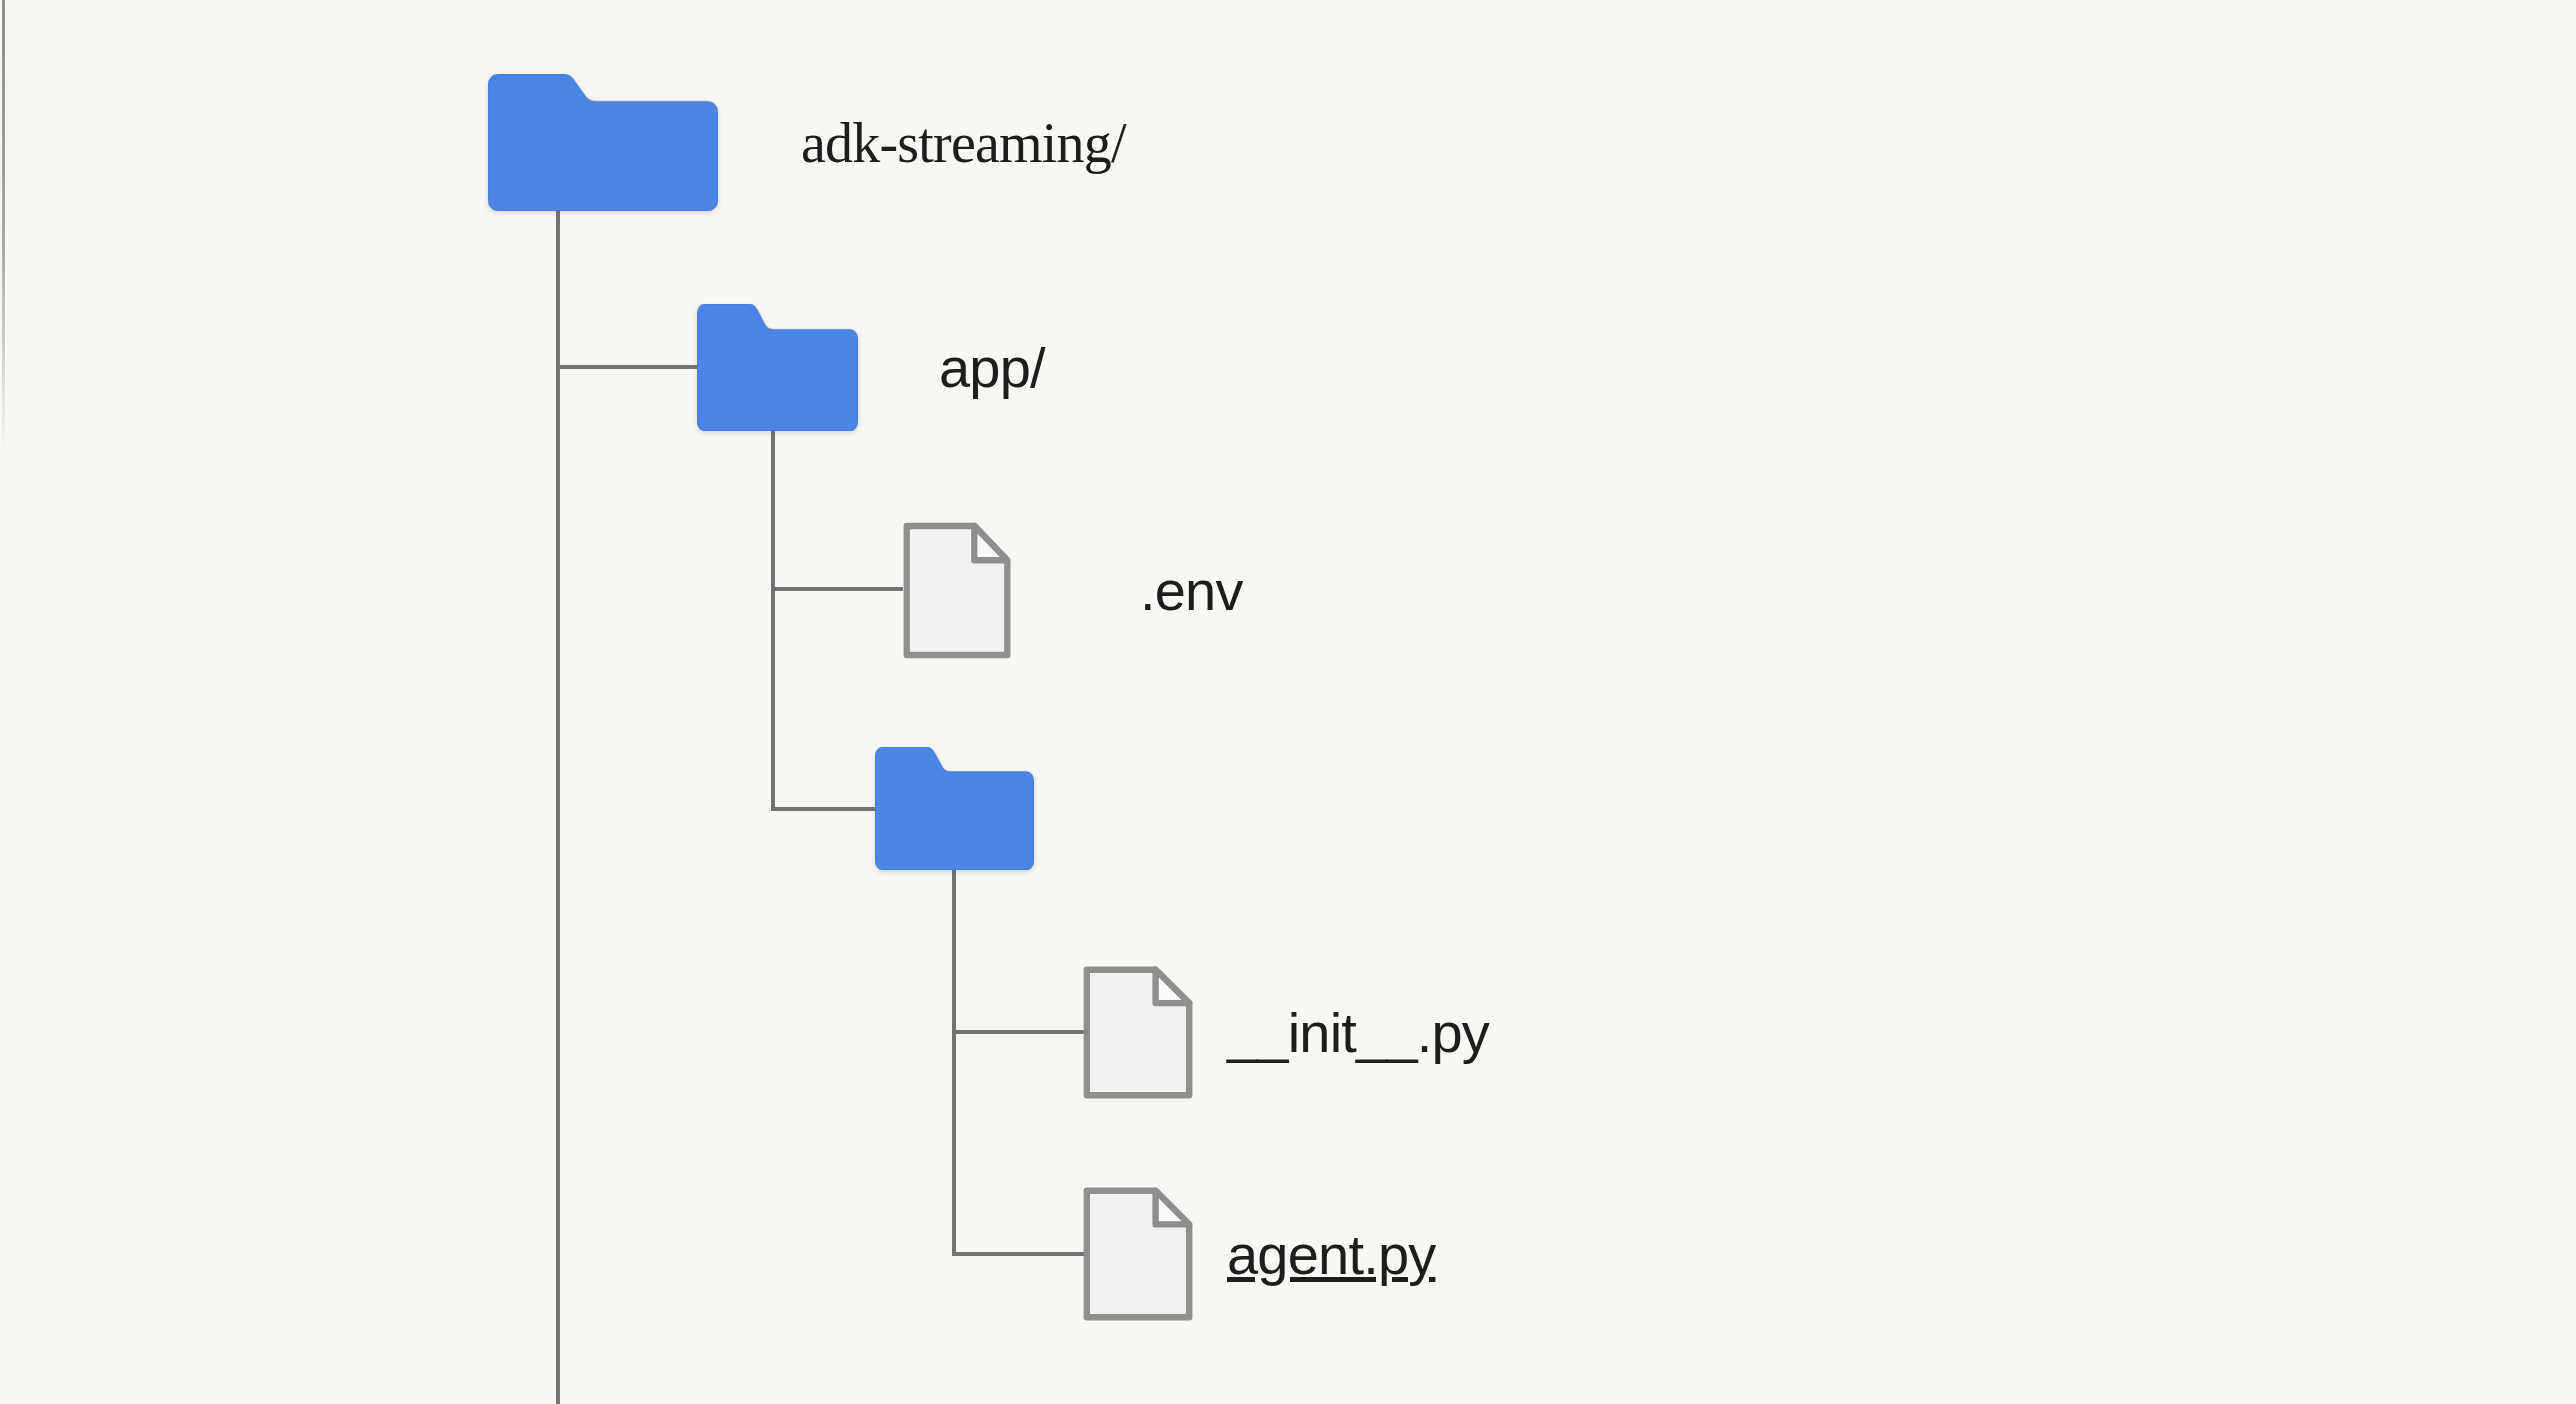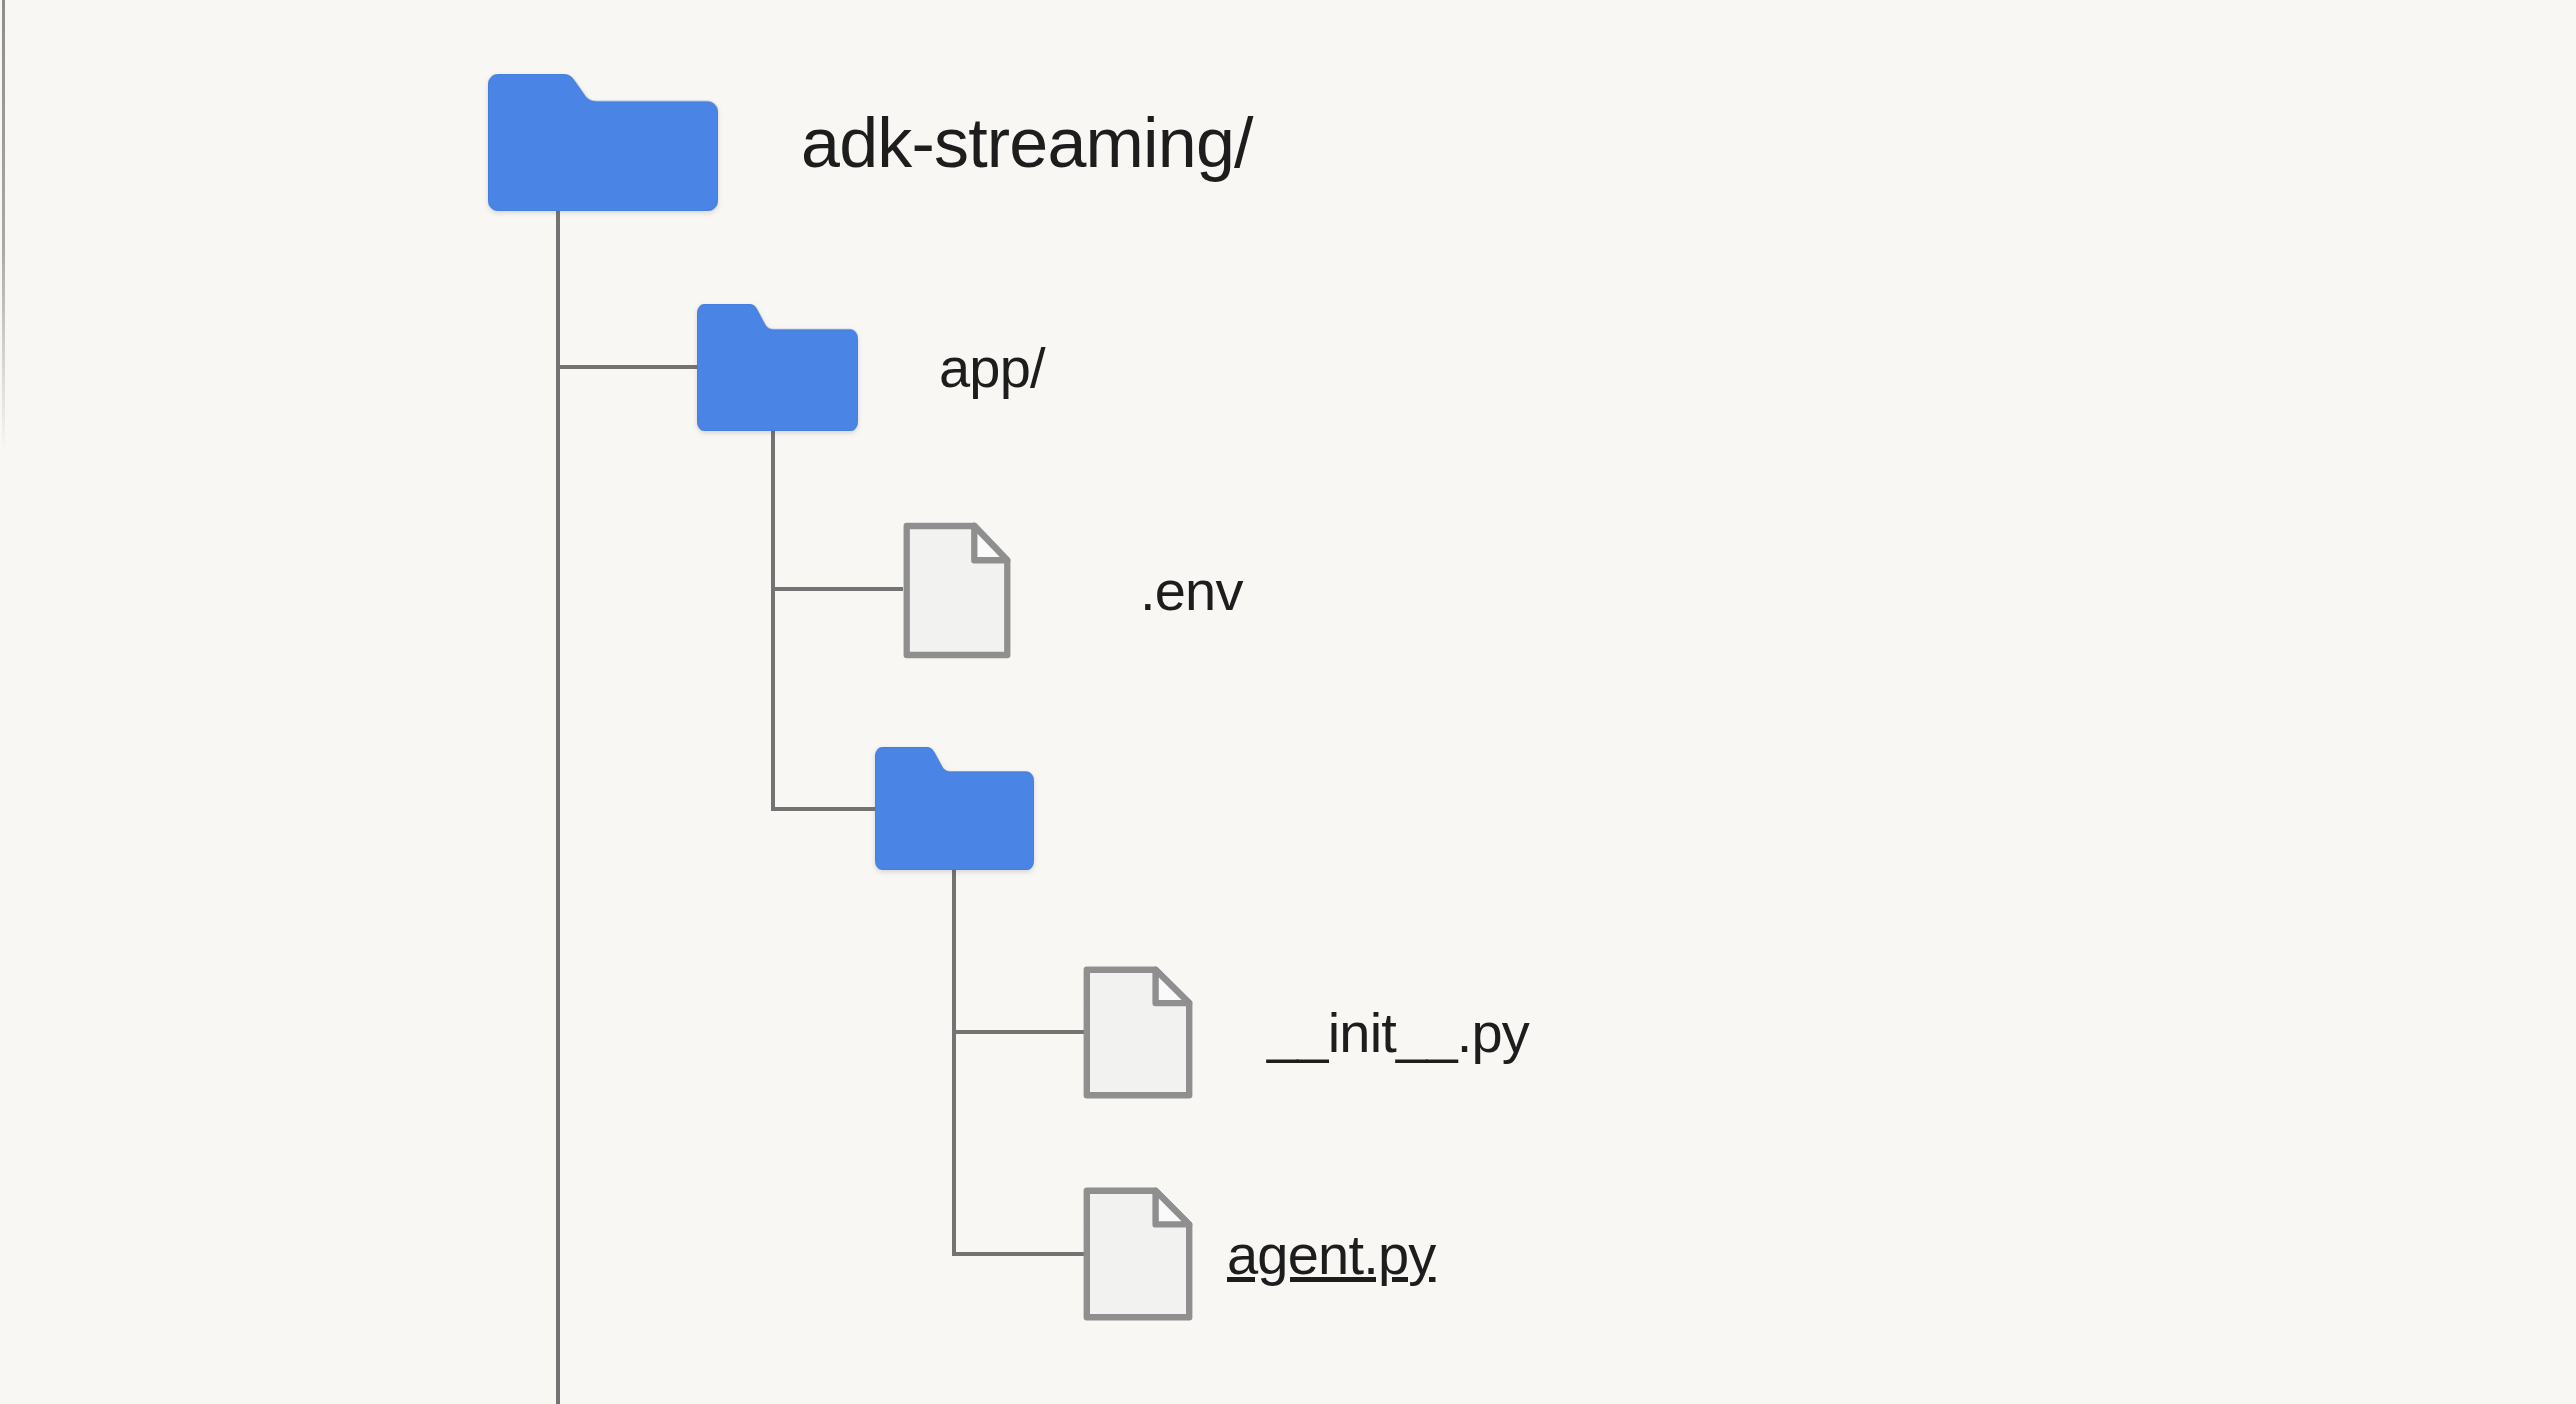--- a/index.html
+++ b/index.html
@@ -33,21 +33,21 @@
   .node-icon svg { display: block; width: 100%; height: 100%; }
   .node-label {
     position: absolute;
     display: flex;
     align-items: center;
     color: var(--text);
     font-size: 56px;
     letter-spacing: -0.8px;
     white-space: nowrap;
   }
-  .node-label.root { font-size: 70px; }
+  .node-label.root { font-size: 56px; font-family: Liberation Serif, serif; }
   .folder-shape { fill: var(--folder-fill); stroke: var(--folder-edge); stroke-opacity: 0.35; stroke-width: 2; }
   .file-shape   { fill: var(--file-fill); stroke: var(--file-border); stroke-width: 8; stroke-linejoin: round; }
   .file-fold    { fill: var(--file-fold); stroke: var(--file-border); stroke-width: 8; stroke-linejoin: round; }
   .icon-shadow  { filter: drop-shadow(0 2.4px 2.4px rgba(60,60,60,0.18)); }
 </style>
 </head>
 <body>
 
 <div class="canvas">
 
@@ -89,21 +89,21 @@
       <path class="folder-shape" d="M14,0 H92 C100,0 104,3 108,9 L120,26 C123,31 128,34 135,34 H272 C280,34 286,40 286,48 V156 C286,164 280,170 272,170 H14 C6,170 0,164 0,156 V14 C0,6 6,0 14,0 Z"></path>
     </svg>
   </div>
 
   <div class="node-icon" style="left:1082px; top:965px; width:112px; height:135px;">
     <svg viewBox="0 0 140 170" preserveAspectRatio="none" aria-hidden="true">
       <path class="file-shape" d="M6,6 H92 L134,48 V164 H6 Z"></path>
       <path class="file-fold" d="M92,6 V48 H134 Z"></path>
     </svg>
   </div>
-  <div class="node-label" style="left:1227px; top:965px; height:135px;margin-left:40px;">__init__.py</div>
+  <div class="node-label" style="left:1227px; top:965px; height:135px;">__init__.py</div>
 
   <div class="node-icon" style="left:1082px; top:1186px; width:112px; height:136px;">
     <svg viewBox="0 0 140 170" preserveAspectRatio="none" aria-hidden="true">
       <path class="file-shape" d="M6,6 H92 L134,48 V164 H6 Z"></path>
       <path class="file-fold" d="M92,6 V48 H134 Z"></path>
     </svg>
   </div>
   <div class="node-label" style="left:1227px; top:1186px; height:136px;text-decoration:underline;">agent.py</div>
 
 </div>

